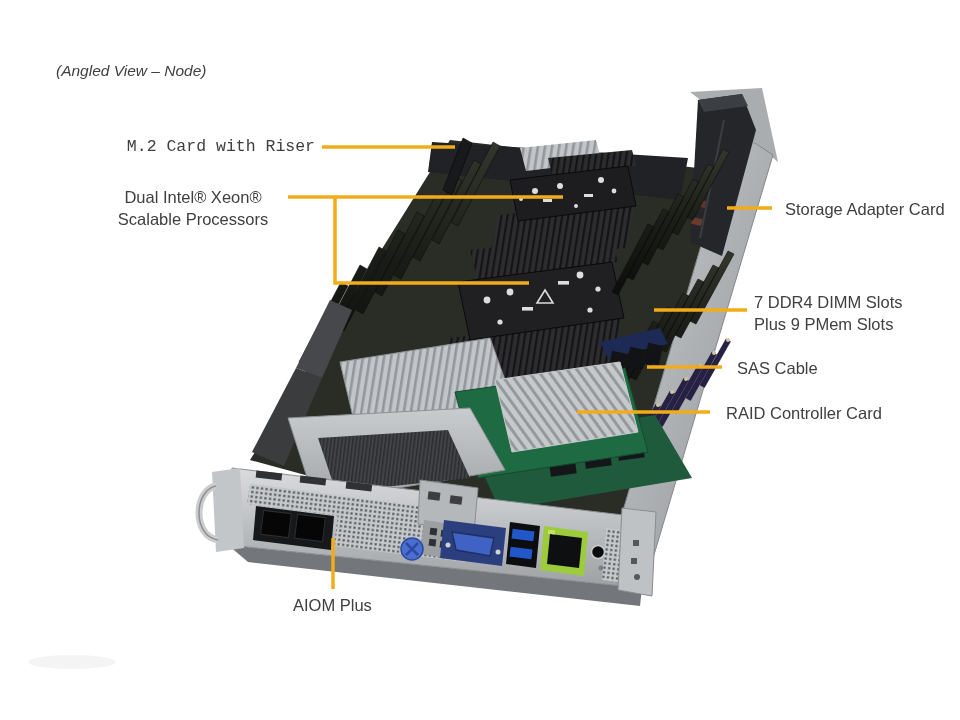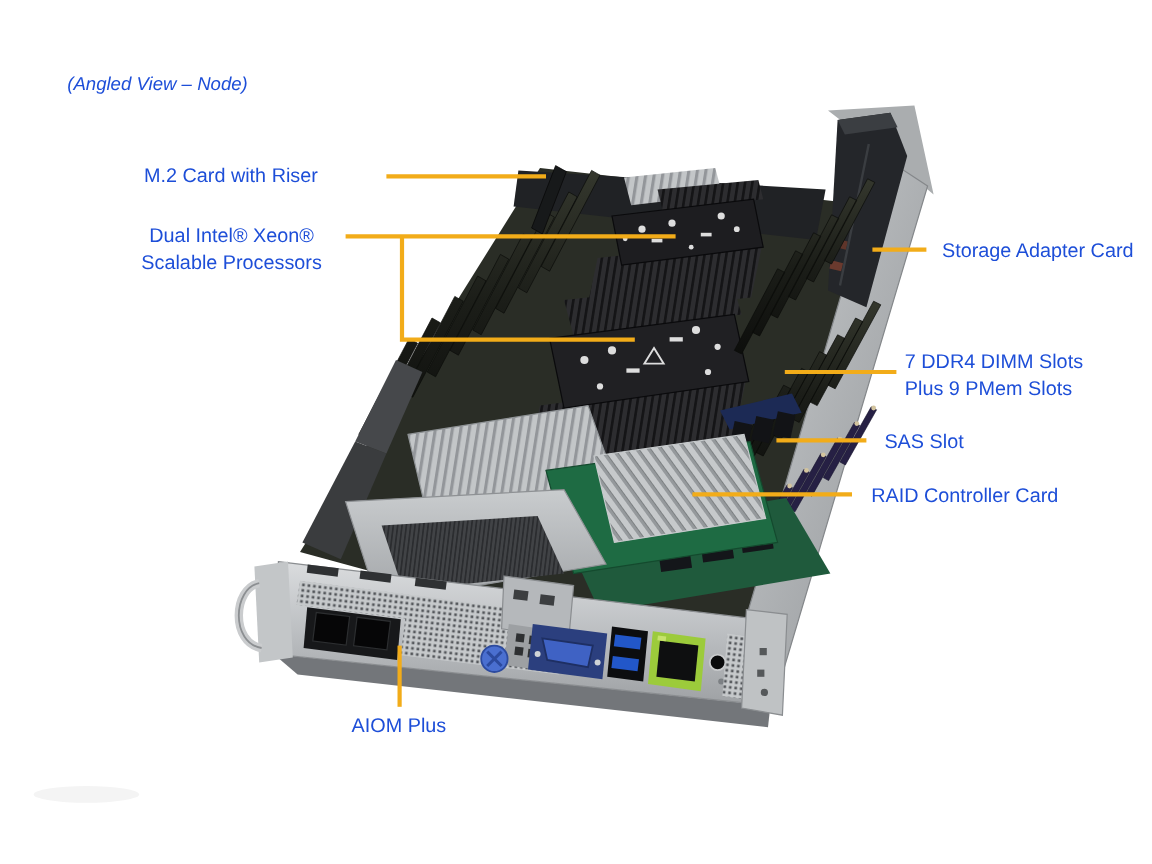--- a/index.html
+++ b/index.html
@@ -1,22 +1,22 @@
 <!DOCTYPE html>
 <html><head>
 <meta charset="utf-8">
 <style>
   html,body{margin:0;padding:0;background:#ffffff;}
   .stage{position:relative;width:960px;height:720px;background:#ffffff;overflow:hidden;
          font-family:"Liberation Sans",sans-serif;}
   .stage svg{position:absolute;left:0;top:0;}
-  .label{position:absolute;font-size:16.5px;line-height:22px;color:#1d4ed8;white-space:nowrap;}
+  .label{position:absolute;font-size:16.5px;line-height:22px;color:#404040;white-space:nowrap;}
   .label.italic{font-style:italic;font-size:15.5px;}
   .label.center{text-align:center;white-space:normal;}
-  .label.right{}
+  .label.right{text-align:right;font-family:Liberation Mono, monospace;}
 </style>
 </head>
 <body>
 
 <div class="stage">
 
   <svg width="960" height="720" viewBox="0 0 960 720">
     <defs>
       <linearGradient id="slatG" x1="0" y1="0" x2="0" y2="1">
         <stop offset="0" stop-color="#34372d"></stop>
@@ -274,19 +274,19 @@
     <div>Scalable Processors</div>
   </div>
 
   <div class="label" style="left:785px;top:198px">Storage Adapter Card</div>
 
   <div class="label" style="left:754px;top:291px">
     <div>7 DDR4 DIMM Slots</div>
     <div>Plus 9 PMem Slots</div>
   </div>
 
-  <div class="label" style="left:737px;top:357px">SAS Slot</div>
+  <div class="label" style="left:737px;top:357px">SAS Cable</div>
 
   <div class="label" style="left:726px;top:402px">RAID Controller Card</div>
 
   <div class="label" style="left:293px;top:594px">AIOM Plus</div>
 
 </div>
 
 </body></html>

